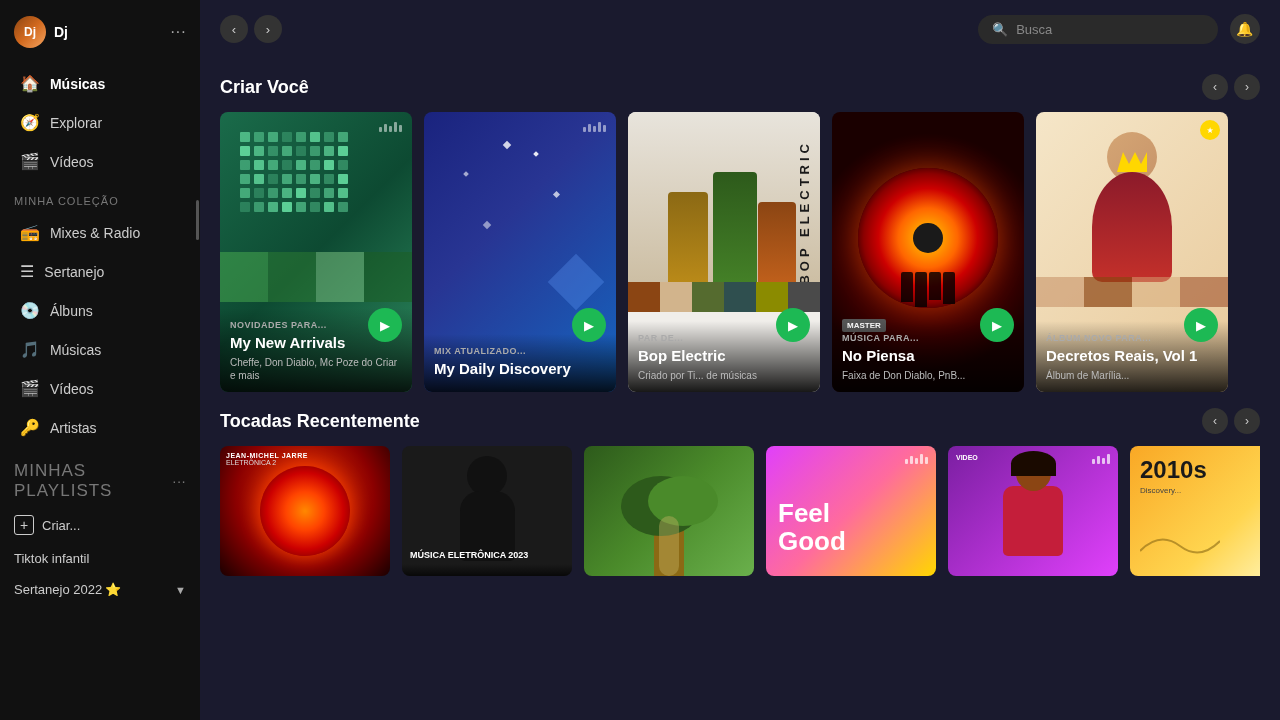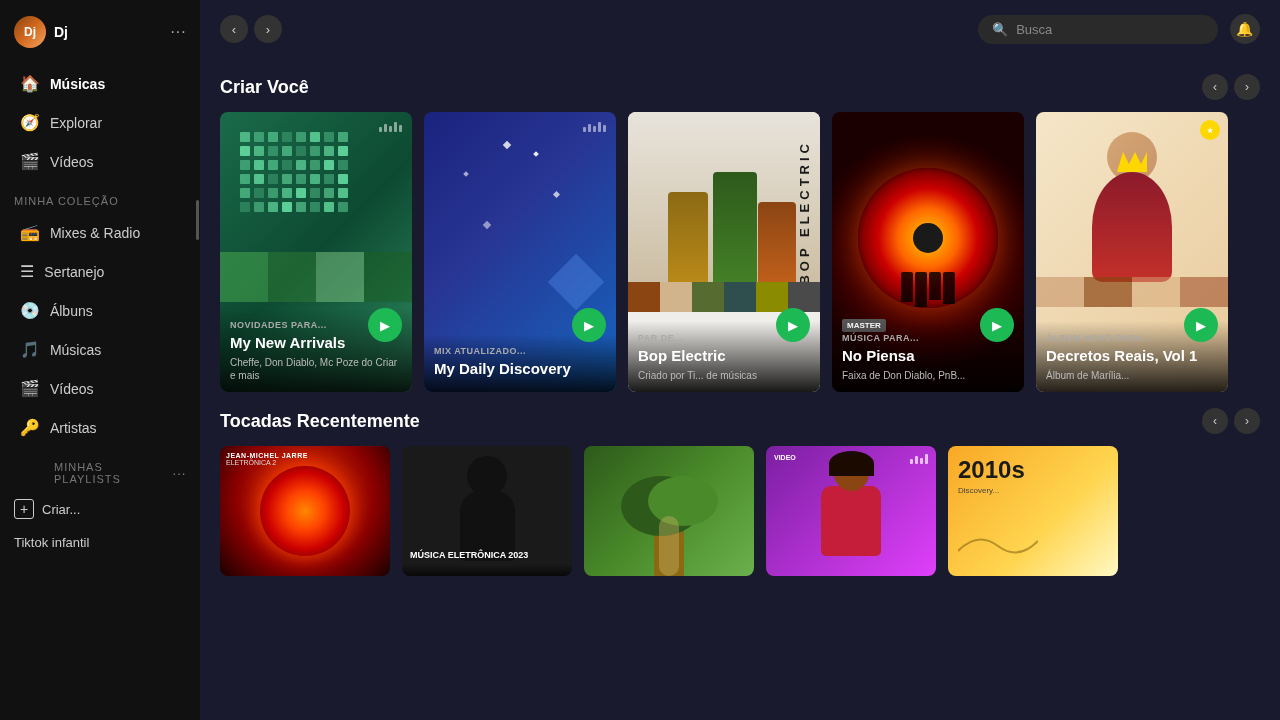--- a/index.html
+++ b/index.html
@@ -88,25 +88,24 @@
     }
 
     .playlists-header {
       display: flex;
       align-items: center;
       padding: 14px 14px 6px;
       justify-content: space-between;
     }
 
     .playlists-title {
-      font-size: 11px;
+      font-size: 17px;
       color: #777;
       text-transform: uppercase;
       letter-spacing: 1px;
-      margin-left: 40px;
     }
 
     .playlist-item {
       padding: 8px 14px;
       font-size: 13px;
       color: #ccc;
       cursor: pointer;
     }
 
     .create-item {
@@ -471,20 +470,24 @@
   </div>
 
   <div class="create-item">
     <div class="create-plus">+</div>
     <span>Criar...</span>
   </div>
 
   <div class="playlist-item">
     <span>Tiktok infantil</span>
   </div>
+  <div class="playlist-item" style="display:flex;align-items:center;justify-content:space-between;">
+    <span>Sertanejo 2022 ⭐</span>
+    <span class="sertanejo-arrow">▼</span>
+  </div>
 </div>
 
 <div class="main">
 
   <div class="topbar">
     <div class="nav-arrows">
       <div class="nav-arrow">‹</div>
       <div class="nav-arrow">›</div>
     </div>
     <div class="search-bar">
@@ -729,37 +732,50 @@
         <div class="sc-3-bg" style="width:100%;height:100%;position:absolute;">
 
           <div style="position:absolute;bottom:0;left:50%;transform:translateX(-50%);width:30px;height:80px;background:#8b6914;"></div>
           <div style="position:absolute;bottom:40px;left:50%;transform:translateX(-60%);width:80px;height:60px;background:#2d5a1b;border-radius:50%;"></div>
           <div style="position:absolute;bottom:50px;left:50%;transform:translateX(-30%);width:70px;height:50px;background:#4a8a2a;border-radius:50%;"></div>
 
           <div style="position:absolute;bottom:0;left:50%;transform:translateX(-50%);width:20px;height:60px;background:rgba(200,180,100,0.4);border-radius:10px;"></div>
         </div>
       </div>
 
-
-      <div class="small-card">
-        <div class="sc-5-bg" style="width:100%;height:100%;position:absolute;">
-
-          <div style="position:absolute;top:10px;left:50%;transform:translateX(-50%);width:70px;height:100px;">
-            <div style="width:35px;height:35px;border-radius:50%;background:#8b4513;margin:0 auto;position:relative;">
-
-              <div style="position:absolute;top:-5px;left:-5px;right:-5px;height:25px;background:#1a0a00;border-radius:50% 50% 0 0;"></div>
-            </div>
-            <div style="width:60px;height:70px;background:#c41e3a;margin:-5px auto 0;border-radius:10px 10px 5px 5px;"></div>
-          </div>
+      <div class="small-card" style="flex:0 0 170px;">
+        <div style="width:100%;height:100%;position:absolute;background:linear-gradient(135deg,#e040fb 0%,#ff6b9d 50%,#ffd700 100%);">
 
           <div style="position:absolute;top:8px;right:8px;display:flex;align-items:flex-end;gap:2px;">
             <div style="width:3px;height:5px;background:rgba(255,255,255,0.7);border-radius:1px;"></div>
             <div style="width:3px;height:8px;background:rgba(255,255,255,0.7);border-radius:1px;"></div>
             <div style="width:3px;height:6px;background:rgba(255,255,255,0.7);border-radius:1px;"></div>
             <div style="width:3px;height:10px;background:rgba(255,255,255,0.7);border-radius:1px;"></div>
+            <div style="width:3px;height:7px;background:rgba(255,255,255,0.7);border-radius:1px;"></div>
+          </div>
+          <div style="position:absolute;bottom:20px;left:12px;font-size:26px;font-weight:900;color:#fff;line-height:1.1;">Feel<br>Good</div>
+        </div>
+      </div>
+
+      <div class="small-card">
+        <div class="sc-5-bg" style="width:100%;height:100%;position:absolute;">
+
+          <div style="position:absolute;top:10px;left:50%;transform:translateX(-50%);width:70px;height:100px;">
+            <div style="width:35px;height:35px;border-radius:50%;background:#8b4513;margin:0 auto;position:relative;">
+
+              <div style="position:absolute;top:-5px;left:-5px;right:-5px;height:25px;background:#1a0a00;border-radius:50% 50% 0 0;"></div>
+            </div>
+            <div style="width:60px;height:70px;background:#c41e3a;margin:-5px auto 0;border-radius:10px 10px 5px 5px;"></div>
+          </div>
+
+          <div style="position:absolute;top:8px;right:8px;display:flex;align-items:flex-end;gap:2px;">
+            <div style="width:3px;height:5px;background:rgba(255,255,255,0.7);border-radius:1px;"></div>
+            <div style="width:3px;height:8px;background:rgba(255,255,255,0.7);border-radius:1px;"></div>
+            <div style="width:3px;height:6px;background:rgba(255,255,255,0.7);border-radius:1px;"></div>
+            <div style="width:3px;height:10px;background:rgba(255,255,255,0.7);border-radius:1px;"></div>
           </div>
           <div style="position:absolute;top:8px;left:8px;font-size:7px;font-weight:700;color:#fff;text-transform:uppercase;">VIDEO</div>
         </div>
       </div>
 
       <div class="small-card">
         <div class="sc-6-bg" style="width:100%;height:100%;position:absolute;">
 
           <div style="position:absolute;top:10px;left:10px;font-size:24px;font-weight:900;color:#1a1a1a;">2010s</div>
           <div style="position:absolute;top:40px;left:10px;font-size:8px;color:#444;">Discovery...</div>

